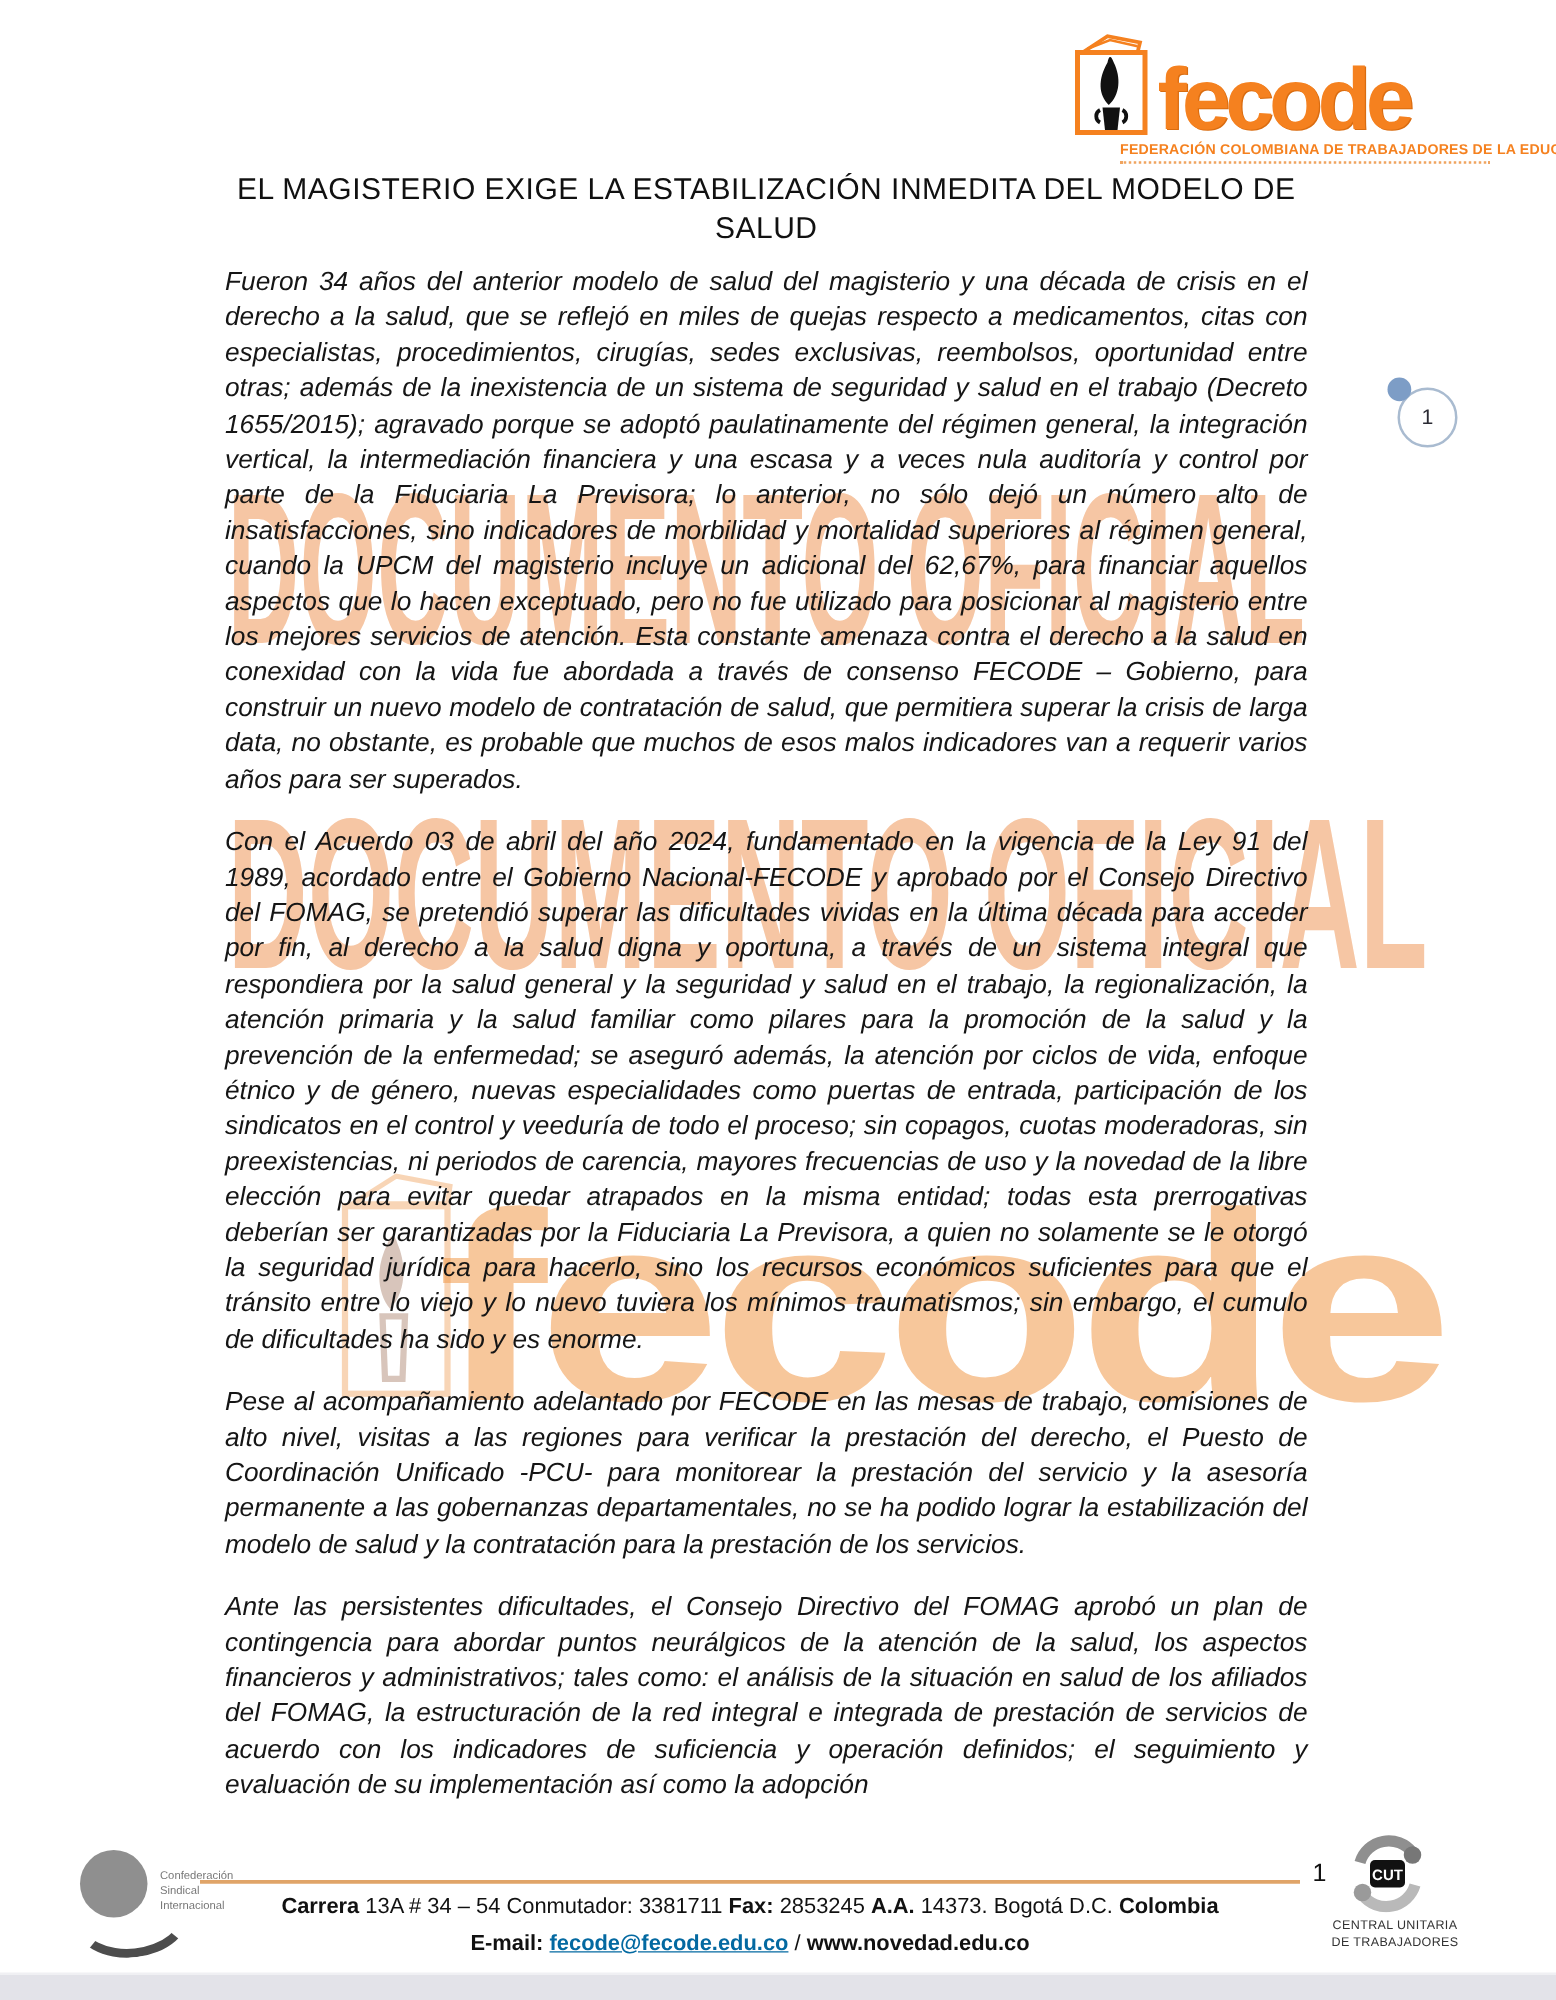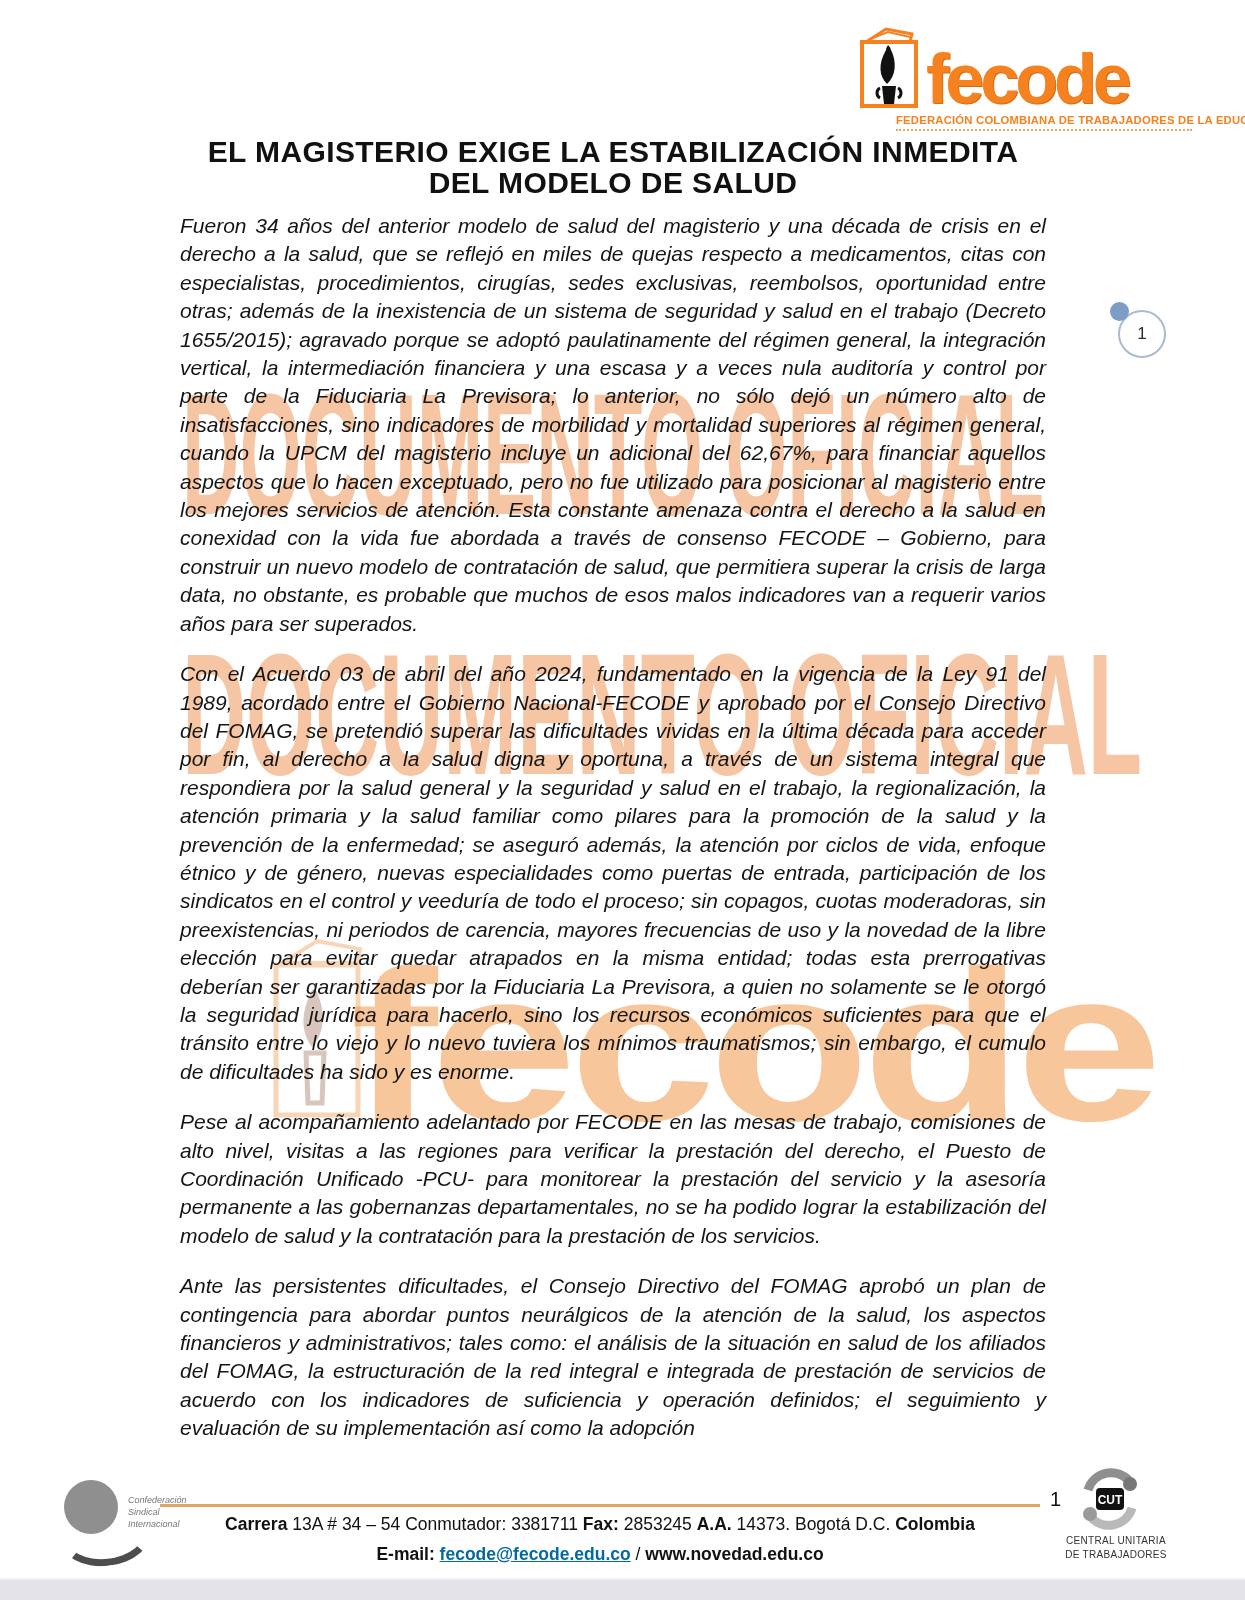--- a/index.html
+++ b/index.html
@@ -20,21 +20,21 @@
   }
   .logo-sub{
     margin-top:2px;font-weight:700;font-size:11.3px;letter-spacing:.2px;
     color:#f5811f;white-space:nowrap;
     border-bottom:2px dotted #f0a45f;padding-bottom:3px;margin-left:44px;
   }
 
   
   .doc-title{
     left:180px;top:136px;width:866px;text-align:center;
-    font-weight:700;font-size:30px;line-height:31px;color:#111;
+    font-weight:400;font-size:24px;line-height:31px;color:#111;
     letter-spacing:.4px;z-index:3;
   }
 
   
   .body-text{
     left:180px;top:212px;width:866px;z-index:2;
     font-size:21px;line-height:28.4px;color:#151515;
     text-align:justify;
     font-style:italic;
   }
@@ -61,21 +61,21 @@
 
   
   .footer-line{left:160px;top:1504px;width:880px;height:3px;background:#e0a468;z-index:2;}
   .csi-circle{left:64px;top:1480px;width:54px;height:54px;border-radius:50%;background:#8f8f8f;}
   .csi-swoosh{
     left:58px;top:1500px;width:80px;height:52px;border-radius:50%;
     border:7px solid transparent;border-bottom-color:#4d4d4d;
     transform:rotate(-6deg);
   }
   .csi-text{
-    left:128px;top:1494px;font-size:9px;line-height:12px;color:#777;font-style:italic;
+    left:128px;top:1494px;font-size:9px;line-height:12px;color:#777;
   }
   .addr{
     left:160px;width:880px;text-align:center;color:#111;font-size:17.5px;z-index:2;
   }
   .addr span{white-space:pre-wrap;}
   .addr .b{font-weight:700;}
   .addr-1{top:1514px;}
   .addr-2{top:1544px;}
   .email-link{color:#0369a1;text-decoration:underline;cursor:pointer;font-weight:bold;}
   .page-num{left:1050px;top:1488px;font-size:20px;color:#111;z-index:2;}

